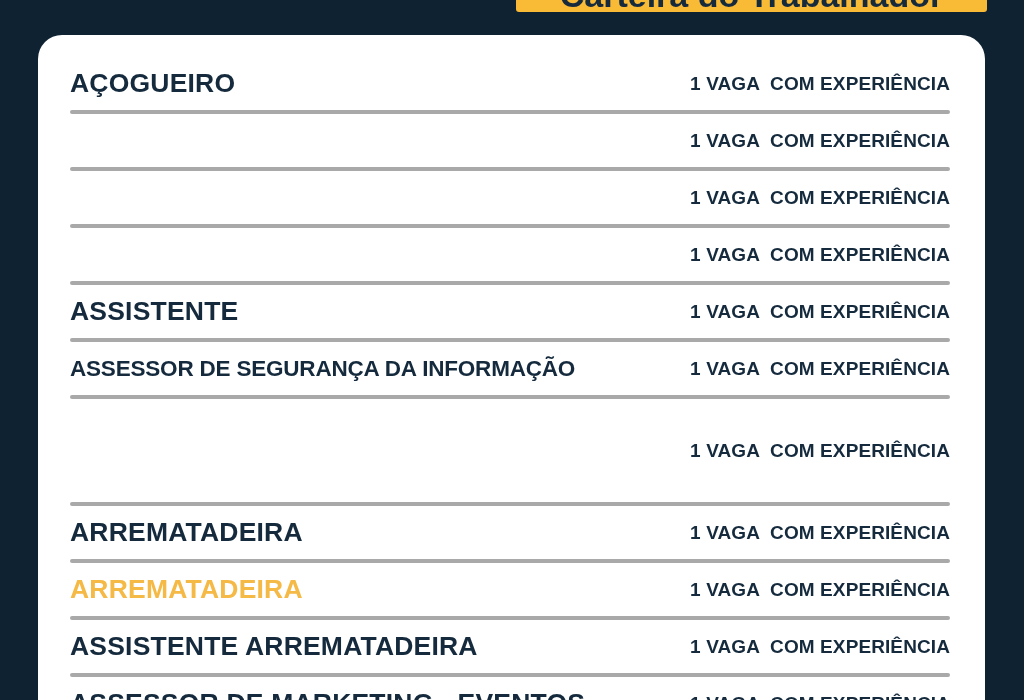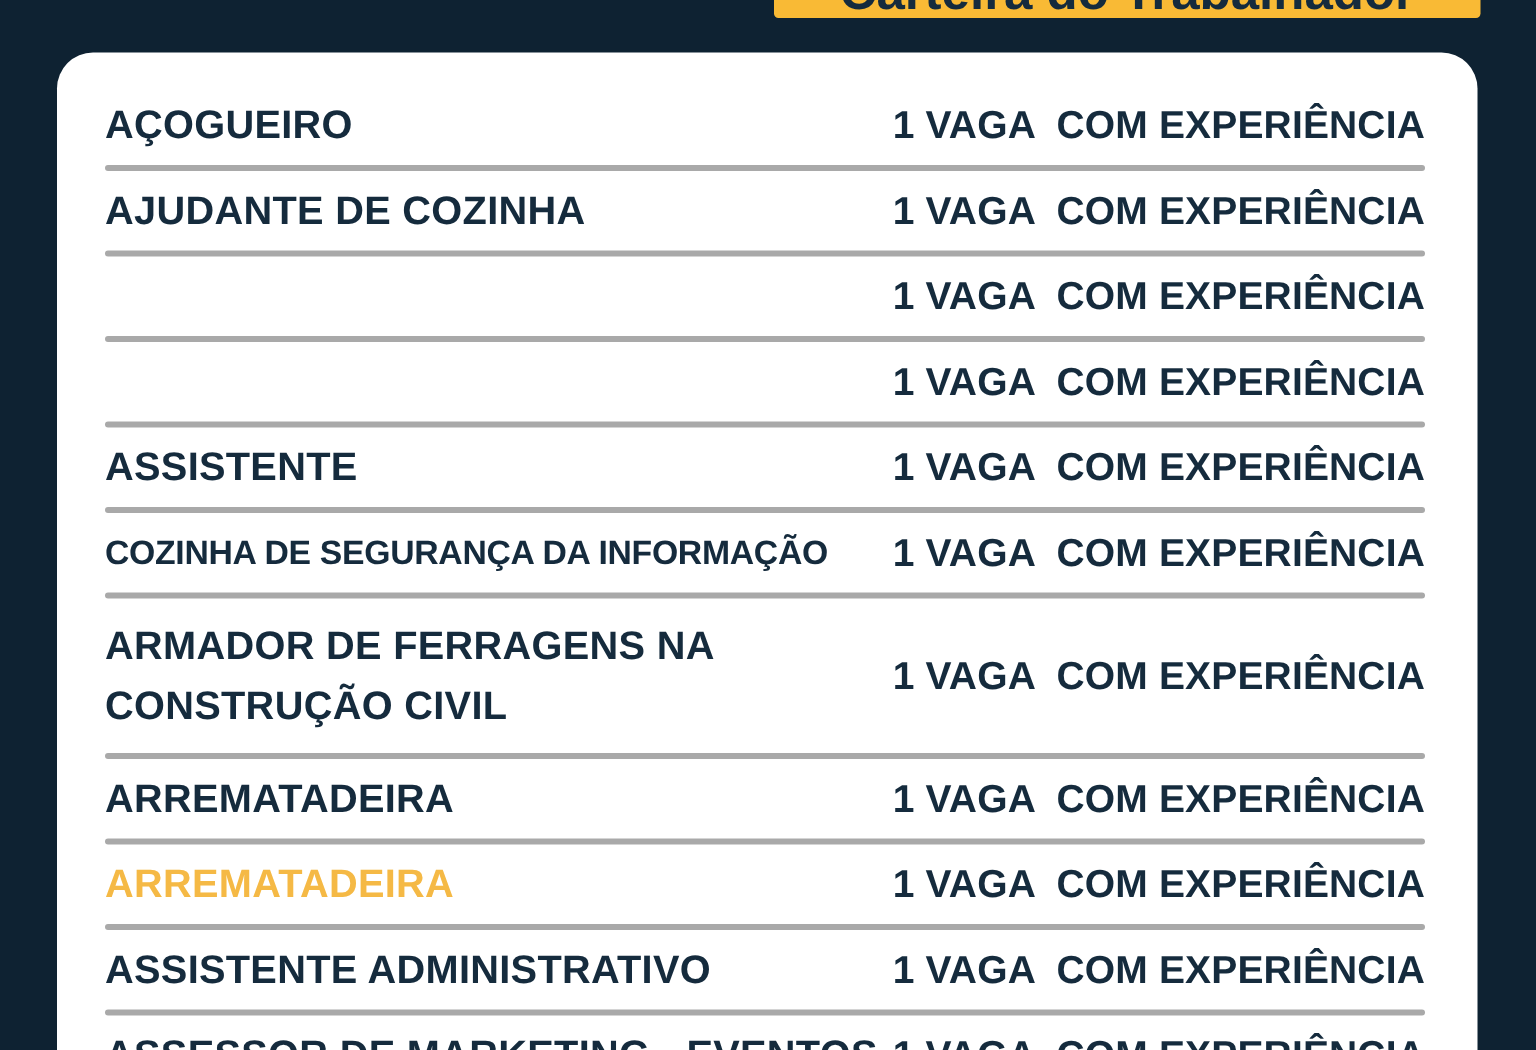--- a/index.html
+++ b/index.html
@@ -73,21 +73,21 @@
   .row.compact .title {
     font-size: 22.5px;
     letter-spacing: -0.2px;
   }
   .row.tall .title {
     white-space: normal;
     max-width: 470px;
     line-height: 1.5;
   }
   .row .vacancy {
-    font-size: 26px;
+    font-size: 19px;
     font-weight: 700;
     color: var(--text);
     margin-left: auto;
     text-align: right;
     white-space: pre;
     letter-spacing: 0.1px;
   }
   .divider {
     height: 4px;
     background: var(--divider);
@@ -103,21 +103,20 @@
   </div>
   <div class="card">
     <div class="list" id="job-list">
   <div class="row">
     <span class="title">AÇOGUEIRO</span>
     <span class="vacancy">1 VAGA  COM EXPERIÊNCIA</span>
   </div>
   <div class="divider"></div>
 
   <div class="row">
-    <span class="title">AJUDANTE DE COZINHA</span>
     <span class="vacancy">1 VAGA  COM EXPERIÊNCIA</span>
   </div>
   <div class="divider"></div>
 
   <div class="row highlight">
     <span class="vacancy">1 VAGA  COM EXPERIÊNCIA</span>
   </div>
   <div class="divider"></div>
 
   <div class="row">
@@ -125,45 +124,44 @@
   </div>
   <div class="divider"></div>
 
   <div class="row">
     <span class="title">ASSISTENTE</span>
     <span class="vacancy">1 VAGA  COM EXPERIÊNCIA</span>
   </div>
   <div class="divider"></div>
 
   <div class="row compact">
-    <span class="title">COZINHA DE SEGURANÇA DA INFORMAÇÃO</span>
+    <span class="title">ASSESSOR DE SEGURANÇA DA INFORMAÇÃO</span>
     <span class="vacancy">1 VAGA  COM EXPERIÊNCIA</span>
   </div>
   <div class="divider"></div>
 
   <div class="row tall">
-    <span class="title">ARMADOR DE FERRAGENS NA CONSTRUÇÃO CIVIL</span>
     <span class="vacancy">1 VAGA  COM EXPERIÊNCIA</span>
   </div>
   <div class="divider"></div>
 
   <div class="row">
     <span class="title">ARREMATADEIRA</span>
     <span class="vacancy">1 VAGA  COM EXPERIÊNCIA</span>
   </div>
   <div class="divider"></div>
 
   <div class="row highlight">
     <span class="title">ARREMATADEIRA</span>
     <span class="vacancy">1 VAGA  COM EXPERIÊNCIA</span>
   </div>
   <div class="divider"></div>
 
   <div class="row">
-    <span class="title">ASSISTENTE ADMINISTRATIVO</span>
+    <span class="title">ASSISTENTE ARREMATADEIRA</span>
     <span class="vacancy">1 VAGA  COM EXPERIÊNCIA</span>
   </div>
   <div class="divider"></div>
 
   <div class="row">
     <span class="title">ASSESSOR DE MARKETING - EVENTOS</span>
     <span class="vacancy">1 VAGA  COM EXPERIÊNCIA</span>
   </div>
 
 </div>

